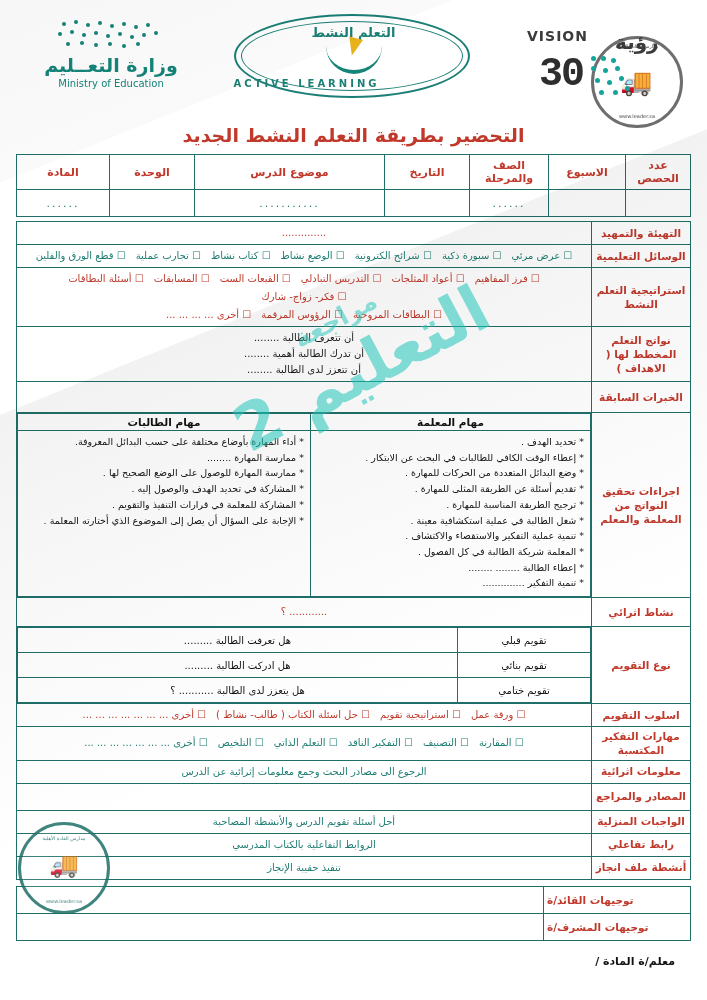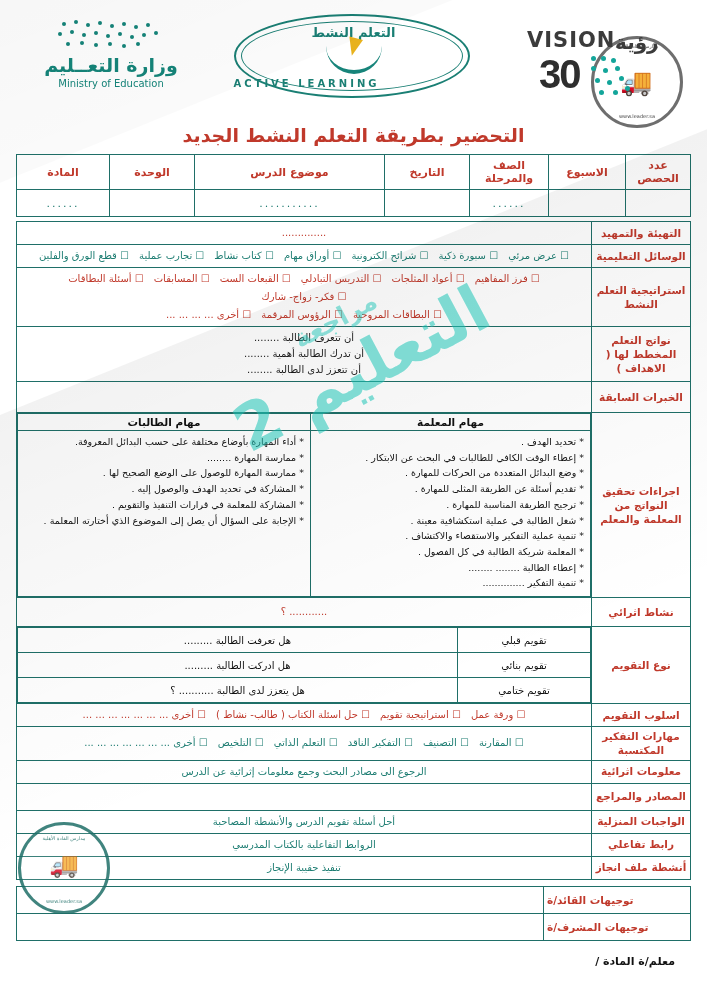--- a/index.html
+++ b/index.html
@@ -19,25 +19,25 @@
   .scanband2{
     position:absolute;left:-260px;top:520px;width:1300px;height:420px;
     background:linear-gradient(to bottom, rgba(0,0,0,0.05), rgba(0,0,0,0.0));
     transform:rotate(-22deg);transform-origin:left top;pointer-events:none;z-index:3;
   }
 
   
   .header{position:relative;height:120px;}
   .vision{position:absolute;right:18px;top:22px;width:210px;height:86px;}
   .vision .v30{
-    font-family:Liberation Sans, sans-serif;font-weight:bold;font-size:40px;color:#2e2e2e;
+    font-family:Liberation Mono, monospace;font-weight:bold;font-size:40px;color:#2e2e2e;
     position:absolute;left:60px;top:30px;letter-spacing:-2px;
   }
   .vision .vword{
-    position:absolute;left:48px;top:6px;font-size:21px;font-weight:bold;color:#3b3b3b;letter-spacing:1px;text-align:right;
+    position:absolute;left:48px;top:6px;font-size:14px;font-weight:bold;color:#3b3b3b;letter-spacing:1px;text-align:right;
   }
   .vision .varab{
     position:absolute;left:136px;top:8px;font-size:20px;font-weight:bold;color:#3b3b3b;
   }
   .vision .dots{position:absolute;left:112px;top:34px;width:46px;height:46px;}
   .vision .dots span{position:absolute;width:5px;height:5px;background:#13a59a;border-radius:50%;}
   .seal{
     position:absolute;right:6px;top:14px;width:86px;height:86px;border-radius:50%;
     border:3px solid #6e6e6e;background:#fff;overflow:hidden;
   }
@@ -242,21 +242,21 @@
       <td class="cell ctr red">..............</td>
     </tr>
 
     <tr>
       <td class="lbl">الوسائل التعليمية</td>
       <td class="cell">
         <div class="inline-list green">
           <span>☐ <span>عرض مرئي</span></span>
           <span>☐ <span>سبورة ذكية</span></span>
           <span>☐ <span>شرائح الكترونية</span></span>
-          <span>☐ <span>أوراق مهام</span></span>
+          <span>☐ <span>الوضع نشاط</span></span>
           <span>☐ <span>كتاب نشاط</span></span>
           <span>☐ <span>تجارب عملية</span></span>
           <span>☐ <span>قطع الورق والفلين</span></span>
         </div>
       </td>
     </tr>
 
     <tr>
       <td class="lbl">استراتيجية التعلم النشط</td>
       <td class="cell">

